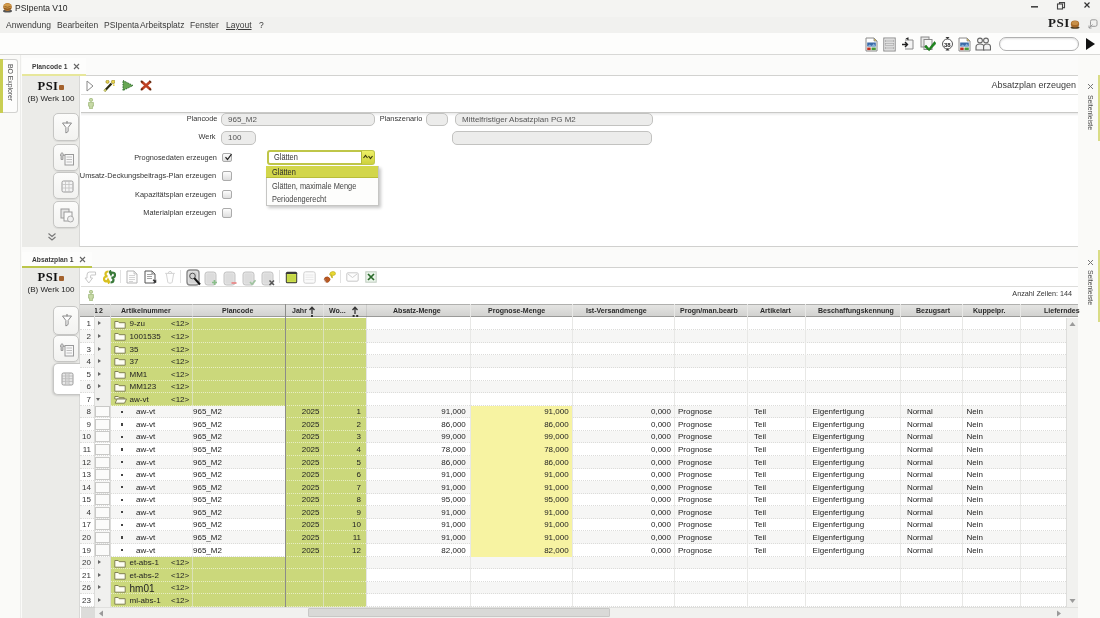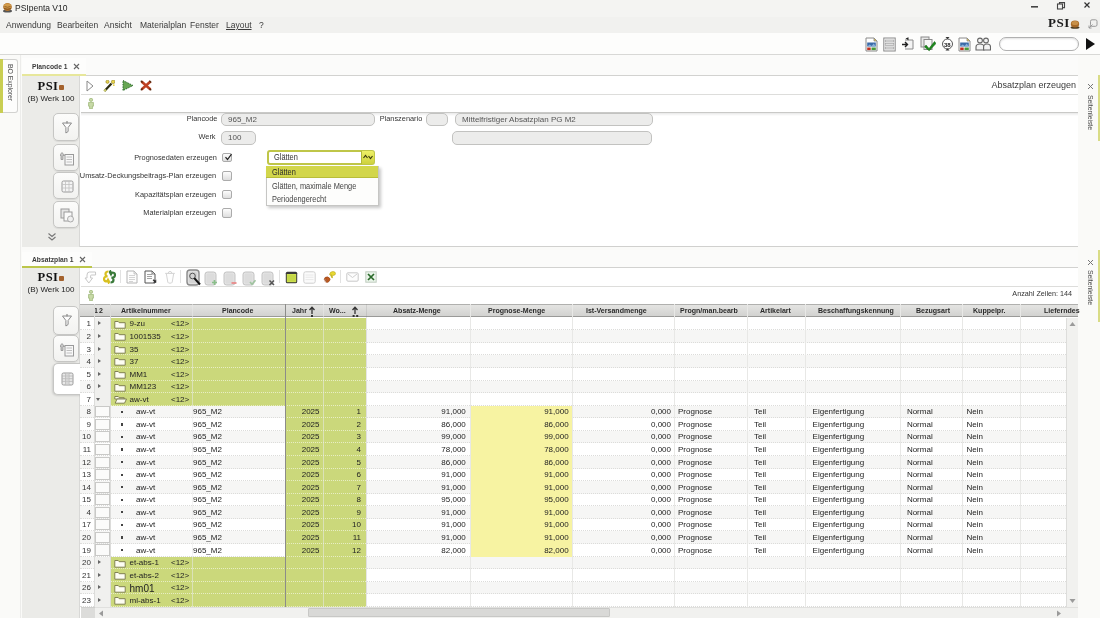--- a/index.html
+++ b/index.html
@@ -20,22 +20,22 @@
     <div class="t" style="left:15px;top:3px;width:120px;height:11px;font-size:8.5px;color:#222;line-height:11px;">PSIpenta V10</div>
     <svg style="position:absolute;left:1026px;top:0px" width="70" height="13" viewBox="0 0 70 13">
       <rect x="5" y="6" width="7" height="1.6" fill="#444"></rect>
       <rect x="31.5" y="4" width="5" height="5" fill="none" stroke="#444" stroke-width="1.1"></rect>
       <path d="M33.5 4 v-1.4 h5 v5 h-1.4" fill="none" stroke="#444" stroke-width="1.1"></path>
       <path d="M58.5 2.5 L63.5 7.5 M63.5 2.5 L58.5 7.5" stroke="#333" stroke-width="1.2"></path>
     </svg>
     <div style="left:0px;top:17px;width:1100px;height:16px;background:#f1f1ef;"></div>
     <div class="t" style="left:6px;top:19px;height:12px;font-size:8.5px;line-height:12px;color:#3a3a3a;">Anwendung</div>
     <div class="t" style="left:57px;top:19px;height:12px;font-size:8.5px;line-height:12px;color:#3a3a3a;">Bearbeiten</div>
-    <div class="t" style="left:104px;top:19px;height:12px;font-size:8.5px;line-height:12px;color:#3a3a3a;">Ansicht</div>
-    <div class="t" style="left:140px;top:19px;height:12px;font-size:8.5px;line-height:12px;color:#3a3a3a;">Materialplan</div>
+    <div class="t" style="left:104px;top:19px;height:12px;font-size:8.5px;line-height:12px;color:#3a3a3a;">PSIpenta</div>
+    <div class="t" style="left:140px;top:19px;height:12px;font-size:8.5px;line-height:12px;color:#3a3a3a;">Arbeitsplatz</div>
     <div class="t" style="left:190px;top:19px;height:12px;font-size:8.5px;line-height:12px;color:#3a3a3a;">Fenster</div>
     <div class="t" style="left:226px;top:19px;height:12px;font-size:8.5px;line-height:12px;color:#3a3a3a;text-decoration:underline;">Layout</div>
     <div class="t" style="left:259px;top:19px;height:12px;font-size:8.5px;line-height:12px;color:#3a3a3a;">?</div>
     <div class="t" style="left:1048px;top:16px;width:40px;height:14px;font-family:&quot;Liberation Serif&quot;,serif;font-weight:bold;font-size:13px;color:#1a1a1a;line-height:14px;letter-spacing:0.5px;">PSI</div>
     <svg style="position:absolute;left:1070px;top:20px" width="10" height="9" viewBox="0 0 10 9">
       <ellipse cx="5" cy="7.5" rx="4.5" ry="1.3" fill="#4a3a20"></ellipse>
       <ellipse cx="5" cy="4" rx="4.2" ry="3.4" fill="#a86a28"></ellipse>
       <ellipse cx="5" cy="3" rx="3.3" ry="2" fill="#c89048"></ellipse>
     </svg>
     <svg style="position:absolute;left:1088px;top:19px" width="10" height="10" viewBox="0 0 10 10">

